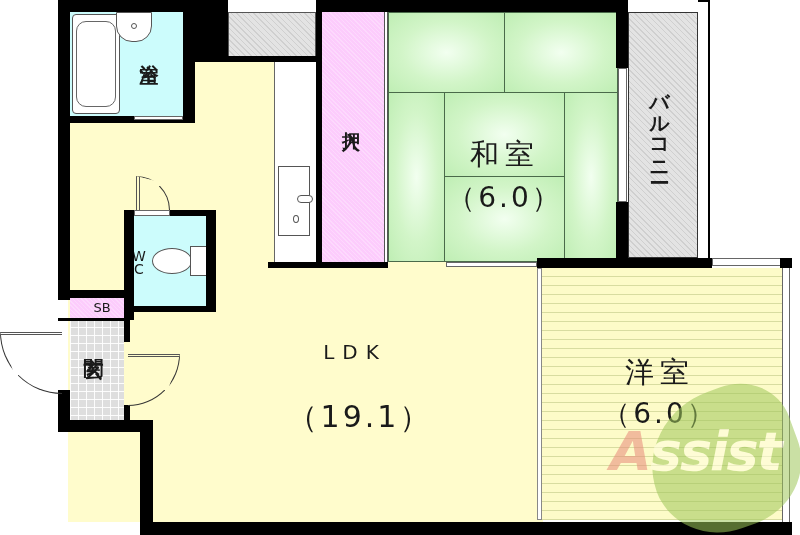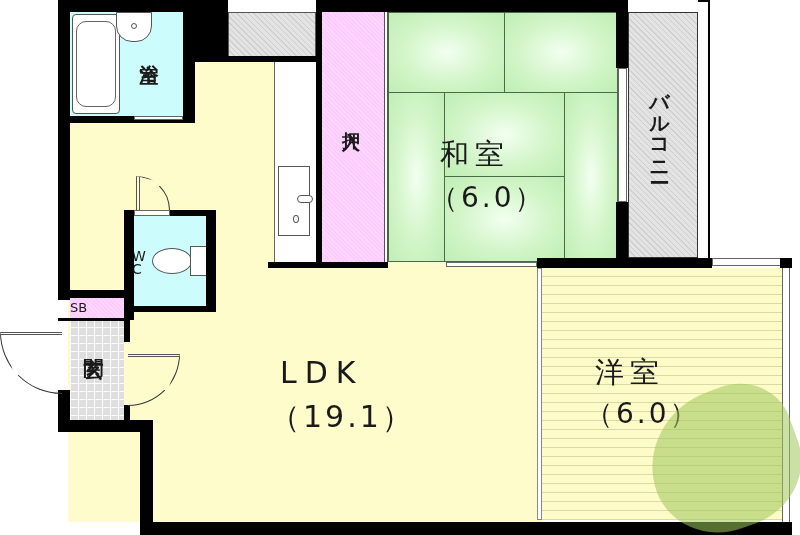--- a/index.html
+++ b/index.html
@@ -14,21 +14,21 @@
   .hatch { background: #e3e3e3;
     background-image: repeating-linear-gradient(45deg, #cfcfcf 0 1px, transparent 1px 4px); }
   .tatami { position: absolute; border: 1.5px solid #4a6a4a;
     background: radial-gradient(ellipse at center, #f2fff0 0%, #d2f5c8 55%, #bfeeb4 100%); }
   .western { background: #fdfbc8;
     background-image: repeating-linear-gradient(180deg, transparent 0 8px, #d8dca0 8px 9px); }
   .genkan { background: #dedede;
     background-image: linear-gradient(90deg, rgba(255,255,255,0.9) 1px, transparent 1px),
                       linear-gradient(0deg, rgba(255,255,255,0.9) 1px, transparent 1px);
     background-size: 8px 8px; }
-  .label { position: absolute; line-height: 1; white-space: nowrap; }
+  .label { position: absolute; text-align: center; line-height: 1; white-space: nowrap; }
   .vlabel { position: absolute; writing-mode: vertical-rl; text-orientation: upright; line-height: 1; }
   .door-arc { position: absolute; border: 1px solid #333; }
   .window { position: absolute; background: #fff; border: 1px solid #666; }
   .fixture { position: absolute; background: #fff; border: 1px solid #555; }
 </style>
 </head>
 <body>
 
 <div class="abs ldk-floor" style="left:68px; top:62px; width:475px; height:460px;"></div>
 
@@ -82,21 +82,21 @@
 <div class="vlabel" style="left:650px; top:80px; font-size:20px; font-weight:bold;">バルコニー</div>
 <div class="window" style="left:618px; top:68px; width:9px; height:134px;"></div>
 
 <div class="abs western" style="left:540px; top:268px; width:242px; height:252px;"></div>
 <div class="label" style="left:595px; top:358px; width:130px; font-size:29px; letter-spacing:6px;">洋室</div>
 <div class="label" style="left:585px; top:400px; width:150px; font-size:28px; letter-spacing:3px;">（6.0）</div>
 <div class="abs" style="left:537px; top:268px; width:5px; height:252px; background:#fff; border:1px solid #888;"></div>
 <div class="window" style="left:782px; top:262px; width:8px; height:262px;"></div>
 <div class="window" style="left:712px; top:258px; width:70px; height:8px;"></div>
 
-<div class="label" style="left:280px; top:358px; width:150px; font-size:30px; letter-spacing:8px;">LDK</div>
+<div class="label" style="left:280px; top:342px; width:150px; font-size:20px; letter-spacing:8px;">LDK</div>
 <div class="label" style="left:270px; top:402px; width:180px; font-size:30px; letter-spacing:3px;">（19.1）</div>
 
 <div class="wall" style="left:58px; top:0; width:170px; height:12px;"></div>
 <div class="wall" style="left:58px; top:0; width:12px; height:300px;"></div>
 <div class="wall" style="left:183px; top:0; width:45px; height:62px;"></div>
 <div class="wall" style="left:183px; top:0; width:12px; height:123px;"></div>
 <div class="wall" style="left:70px; top:116px; width:125px; height:7px;"></div>
 <div class="wall" style="left:228px; top:56px; width:92px; height:6px;"></div>
 <div class="wall" style="left:316px; top:0; width:6px; height:266px;"></div>
 <div class="wall" style="left:316px; top:0; width:312px; height:12px;"></div>
@@ -122,13 +122,16 @@
 <div class="wall" style="left:124px; top:405px; width:6px; height:20px;"></div>
 
 <div class="door-arc" style="left:0; top:332px; width:62px; height:62px; border-radius:0 0 0 62px; border-top:3px double #555; border-right:none;"></div>
 <div class="door-arc" style="left:128px; top:354px; width:52px; height:52px; border-radius:0 0 52px 0; border-top:3px double #555; border-left:none;"></div>
 <div class="door-arc" style="left:136px; top:176px; width:34px; height:34px; border-radius:0 34px 0 0; border-left:4px double #555; border-bottom:none;"></div>
 <div class="window" style="left:134px; top:116px; width:49px; height:4px;"></div>
 <div class="window" style="left:446px; top:262px; width:91px; height:5px;"></div>
 
 <div class="abs" style="left:610px; top:380px; width:190px; height:155px; opacity:0.55; pointer-events:none;">
   <div class="abs" style="left:40px; top:10px; width:150px; height:140px; border-radius:60% 40% 50% 50%; background:#9fc85a; transform:rotate(-20deg);"></div>
+  <div class="abs" style="left:0; top:40px; font-size:54px; font-weight:bold; font-style:italic; color:#fffde0; letter-spacing:-2px;">
+    <span style="color:#e88a7a;">A</span><span>ssist</span>
+  </div>
 </div>
 
 </body></html>

